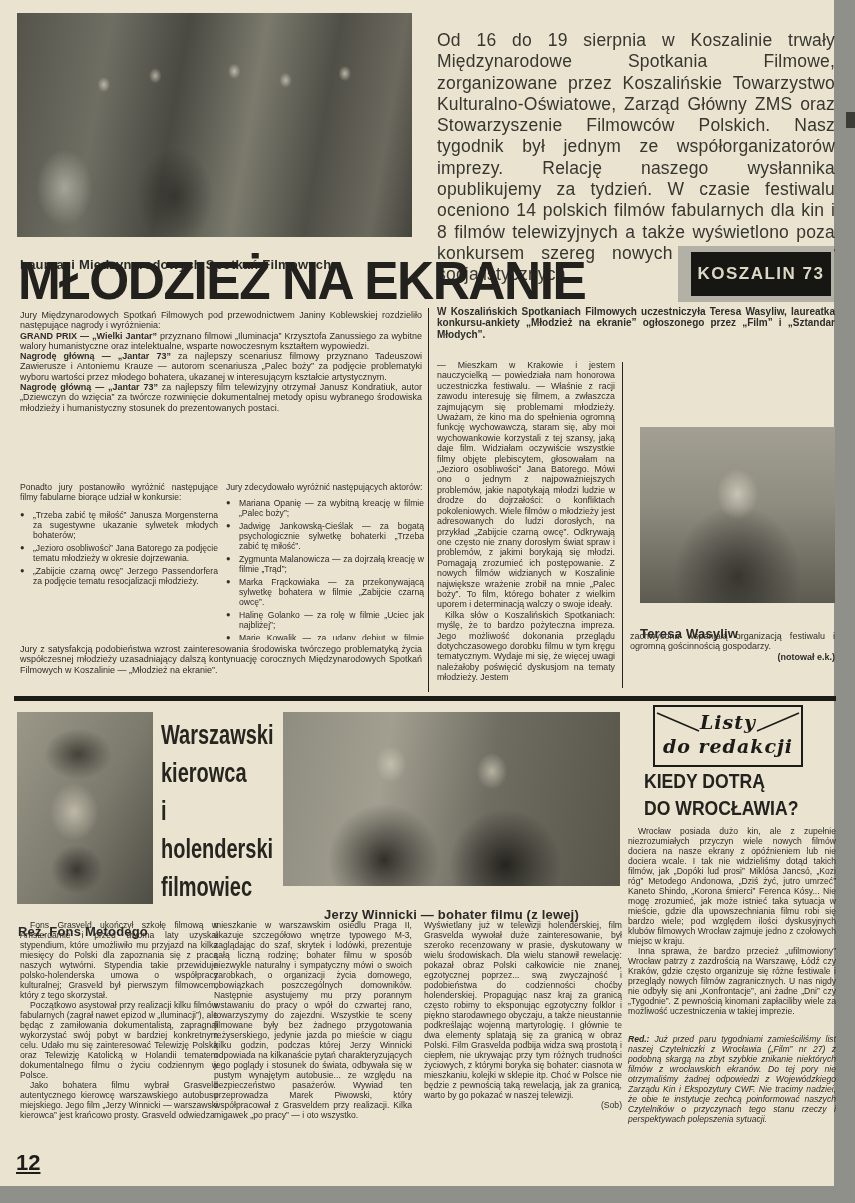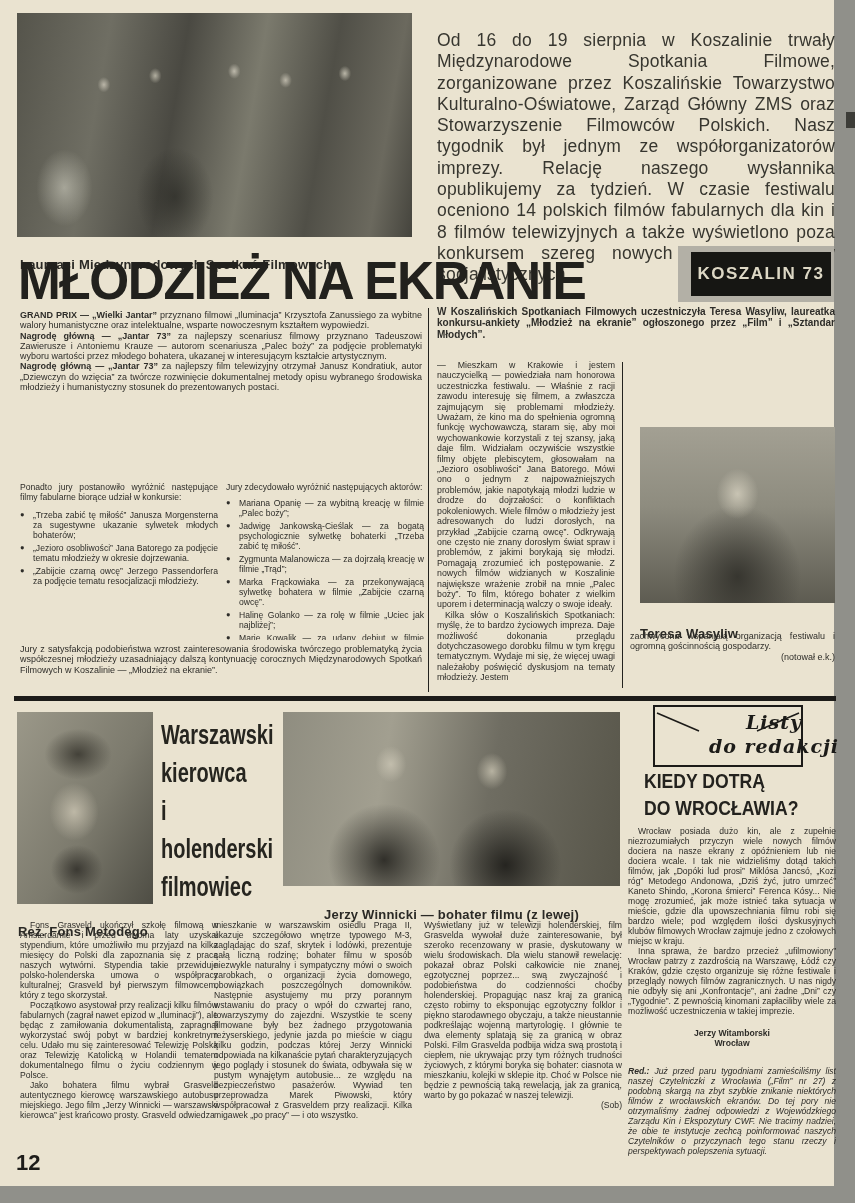--- a/index.html
+++ b/index.html
@@ -44,32 +44,32 @@
   
   .feat-line{
     font-size:27px;font-weight:bold;color:#26251f;line-height:38px;
     transform:scaleX(.74);transform-origin:left top;white-space:nowrap;
   }
 
   
   .env-box{border:2px solid #1c1b18;}
   .env-title{
     font-family:"DejaVu Serif",serif;font-style:italic;font-weight:bold;
-    color:#1c1b18;letter-spacing:1px;padding-left:46px;
+    color:#1c1b18;letter-spacing:1px;
   }
   .letters-head{
     font-size:20px;font-weight:bold;color:#23221e;line-height:27px;
     transform:scaleX(.88);transform-origin:left top;white-space:nowrap;
   }
   .sig{text-align:right;font-weight:normal;}
   .author-blk{font-weight:bold;text-align:center;margin-top:12px;}
   .ed-note{font-style:italic;margin-top:18px;}
   .ed-label{font-weight:bold;}
 
-  .pagenum{font-size:22px;font-weight:bold;color:#1e1d1a;}
+  .pagenum{font-size:22px;font-weight:bold;color:#1e1d1a;text-decoration:underline;}
 
   
   .ph-group{
     background:
       radial-gradient(ellipse 40px 55px at 12% 78%, rgba(215,214,200,.55), transparent 70%),
       radial-gradient(ellipse 55px 70px at 40% 82%, rgba(30,30,26,.55), transparent 70%),
       radial-gradient(ellipse 9px 11px at 22% 32%, rgba(205,200,185,.8), transparent 70%),
       radial-gradient(ellipse 9px 11px at 35% 28%, rgba(200,196,180,.8), transparent 70%),
       radial-gradient(ellipse 9px 11px at 55% 26%, rgba(210,205,190,.8), transparent 70%),
       radial-gradient(ellipse 9px 11px at 68% 30%, rgba(205,200,185,.8), transparent 70%),
@@ -110,20 +110,21 @@
 
 <div class="abs intro-txt" style="left:437px;top:30px;width:398px;height:216px;">Od 16 do 19 sierpnia w Koszalinie trwały Międzynarodowe Spotkania Filmowe, zorganizowane przez Koszalińskie Towarzystwo Kulturalno-Oświatowe, Zarząd Główny ZMS oraz Stowarzyszenie Filmowców Polskich. Nasz tygodnik był jednym ze współorganizatorów imprezy. Relację naszego wysłannika opublikujemy za tydzień. W czasie festiwalu oceniono 14 polskich filmów fabularnych dla kin i 8 filmów telewizyjnych a także wyświetlono poza konkursem szereg nowych filmów z krajów socjalistycznych.</div>
 
 <div class="abs main-headline" style="left:18px;top:250px;">MŁODZIEŻ NA EKRANIE</div>
 <div class="abs badge-backdrop" style="left:678px;top:246px;width:156px;height:56px;"></div>
 <div class="abs badge" style="left:691px;top:252px;width:140px;height:44px;line-height:44px;">KOSZALIN 73</div>
 
 <div class="abs rule-v" style="left:428px;top:308px;height:384px;"></div>
 
 <div class="abs body-txt" style="left:20px;top:310px;width:402px;">
+  <p>Jury Międzynarodowych Spotkań Filmowych pod przewodnictwem Janiny Koblewskiej rozdzieliło następujące nagrody i wyróżnienia:</p>
   <p><span class="bold-lead">GRAND PRIX — „Wielki Jantar”</span><span> przyznano filmowi „Iluminacja” Krzysztofa Zanussiego za wybitne walory humanistyczne oraz intelektualne, wsparte nowoczesnym kształtem wypowiedzi.</span></p>
   <p><span class="bold-lead">Nagrodę główną — „Jantar 73”</span><span> za najlepszy scenariusz filmowy przyznano Tadeuszowi Zawierusze i Antoniemu Krauze — autorom scenariusza „Palec boży” za podjęcie problematyki wyboru wartości przez młodego bohatera, ukazanej w interesującym kształcie artystycznym.</span></p>
   <p><span class="bold-lead">Nagrodę główną — „Jantar 73”</span><span> za najlepszy film telewizyjny otrzymał Janusz Kondratiuk, autor „Dziewczyn do wzięcia” za twórcze rozwinięcie dokumentalnej metody opisu wybranego środowiska młodzieży i humanistyczny stosunek do prezentowanych postaci.</span></p>
 </div>
 
 <div class="abs small-txt clip" style="left:20px;top:482px;width:198px;height:158px;">
   <p style="margin-bottom:8px;">Ponadto jury postanowiło wyróżnić następujące filmy fabularne biorące udział w konkursie:</p>
   <div class="bullet">„Trzeba zabić tę miłość” Janusza Morgensterna za sugestywne ukazanie sylwetek młodych bohaterów;</div>
   <div class="bullet">„Jezioro osobliwości” Jana Batorego za podjęcie tematu młodzieży w okresie dojrzewania.</div>
   <div class="bullet">„Zabijcie czarną owcę” Jerzego Passendorfera za podjęcie tematu resocjalizacji młodzieży.</div>
@@ -138,29 +139,29 @@
   <div class="bullet">Halinę Golanko — za rolę w filmie „Uciec jak najbliżej”;</div>
   <div class="bullet">Marię Kowalik — za udany debiut w filmie „Jezioro osobliwości”.</div>
 </div>
 
 <div class="abs body-txt" style="left:20px;top:644px;width:402px;">Jury z satysfakcją podobieństwa wzrost zainteresowania środowiska twórczego problematyką życia współczesnej młodzieży uzasadniający dalszą kontynuację corocznych Międzynarodowych Spotkań Filmowych w Koszalinie — „Młodzież na ekranie”.</div>
 
 <div class="abs body-txt bold-lead" style="left:437px;top:306px;width:398px;font-size:10px;line-height:11.3px;">W Koszalińskich Spotkaniach Filmowych uczestniczyła Teresa Wasyliw, laureatka konkursu-ankiety „Młodzież na ekranie” ogłoszonego przez „Film” i „Sztandar Młodych”.</div>
 
 <div class="abs body-txt clip" style="left:437px;top:360px;width:178px;height:330px;font-size:8.8px;line-height:10.4px;">
   <p>— Mieszkam w Krakowie i jestem nauczycielką — powiedziała nam honorowa uczestniczka festiwalu. — Właśnie z racji zawodu interesuję się filmem, a zwłaszcza zajmującym się problemami młodzieży. Uważam, że kino ma do spełnienia ogromną funkcję wychowawczą, staram się, aby moi wychowankowie korzystali z tej szansy, jaką daje film. Widziałam oczywiście wszystkie filmy objęte plebiscytem, głosowałam na „Jezioro osobliwości” Jana Batorego. Mówi ono o jednym z najpoważniejszych problemów, jakie napotykają młodzi ludzie w drodze do dojrzałości: o konfliktach pokoleniowych. Wiele filmów o młodzieży jest adresowanych do ludzi dorosłych, na przykład „Zabijcie czarną owcę”. Odkrywają one często nie znany dorosłym świat spraw i problemów, z jakimi borykają się młodzi. Pomagają zrozumieć ich postępowanie. Z nowych filmów widzianych w Koszalinie największe wrażenie zrobił na mnie „Palec boży”. To film, którego bohater z wielkim uporem i determinacją walczy o swoje ideały.</p>
-  <p style="text-indent:8px;">Kilka słów o Koszalińskich Spotkaniach: myślę, że to bardzo życiowych impreza. Daje możliwość dokonania przeglądu dotychczasowego dorobku filmu w tym kręgu tematycznym. Wydaje mi się, że więcej uwagi należałoby poświęcić dyskusjom na tematy młodzieży. Jestem</p>
+  <p style="text-indent:8px;">Kilka słów o Koszalińskich Spotkaniach: myślę, że to bardzo pożyteczna impreza. Jego możliwość dokonania przeglądu dotychczasowego dorobku filmu w tym kręgu tematycznym. Wydaje mi się, że więcej uwagi należałoby poświęcić dyskusjom na tematy młodzieży. Jestem</p>
 </div>
 
 <div class="abs rule-v" style="left:622px;top:362px;height:326px;"></div>
 
 <div class="photo ph-teresa" style="left:640px;top:427px;width:195px;height:176px;"></div>
 <div class="abs cap" style="left:640px;top:610px;">Teresa Wasyliw</div>
 <div class="abs body-txt" style="left:630px;top:631px;width:205px;">zachwycona wspaniałą organizacją festiwalu i ogromną gościnnością gospodarzy.</div>
-<div class="abs body-txt sig" style="left:630px;top:652px;width:205px;">(notował e.k.)</div>
+<div class="abs body-txt sig" style="left:630px;top:652px;width:205px;font-weight:bold;">(notował e.k.)</div>
 
 <div class="abs rule-h-thick" style="left:14px;top:696px;width:822px;"></div>
 
 <div class="photo ph-grasveld" style="left:17px;top:712px;width:136px;height:192px;"></div>
 <div class="abs cap" style="left:18px;top:908px;">Reż. Fons Metodego</div>
 
 <div class="abs" style="left:161px;top:716px;width:120px;">
   <div class="feat-line">Warszawski</div>
   <div class="feat-line">kierowca</div>
   <div class="feat-line">i</div>
@@ -196,20 +197,16 @@
 </div>
 
 <div class="abs" style="left:644px;top:768px;">
   <div class="letters-head">KIEDY DOTRĄ</div>
   <div class="letters-head">DO WROCŁAWIA?</div>
 </div>
 
 <div class="abs small-txt clip" style="left:628px;top:826px;width:208px;height:360px;">
   <p class="indent">Wrocław posiada dużo kin, ale z zupełnie niezrozumiałych przyczyn wiele nowych filmów dociera na nasze ekrany z opóźnieniem lub nie dociera wcale. I tak nie widzieliśmy dotąd takich filmów, jak „Dopóki lud prosi” Miklósa Jancsó, „Kozi róg” Metodego Andonowa, „Dziś żyć, jutro umrzeć” Kaneto Shindo, „Korona śmierci” Ferenca Kósy... Nie mogę zrozumieć, jak może istnieć taka sytuacja w mieście, gdzie dla upowszechniania filmu robi się bardzo wiele; pod względem ilości dyskusyjnych klubów filmowych Wrocław zajmuje jedno z czołowych miejsc w kraju.</p>
   <p class="indent">Inna sprawa, że bardzo przecież „ufilmowiony” Wrocław patrzy z zazdrością na Warszawę, Łódź czy Kraków, gdzie często organizuje się różne festiwale i przeglądy nowych filmów zagranicznych. U nas nigdy nie odbyły się ani „Konfrontacje”, ani żadne „Dni” czy „Tygodnie”. Z pewnością kinomani zapłaciliby wiele za możliwość uczestniczenia w takiej imprezie.</p>
-  <div class="author-blk">
-    <div>Jerzy Witamborski</div>
-    <div>Wrocław</div>
-  </div>
   <p class="ed-note"><span class="ed-label">Red.:</span><span> Już przed paru tygodniami zamieściliśmy list naszej Czytelniczki z Wrocławia („Film” nr 27) z podobną skargą na zbyt szybkie znikanie niektórych filmów z wrocławskich ekranów. Do tej pory nie otrzymaliśmy żadnej odpowiedzi z Wojewódzkiego Zarządu Kin i Ekspozytury CWF. Nie tracimy nadziei, że obie te instytucje zechcą poinformować naszych Czytelników o przyczynach tego stanu rzeczy i perspektywach polepszenia sytuacji.</span></p>
 </div>
 
 <div class="abs pagenum" style="left:16px;top:1150px;">12</div>
 
 </body></html>

